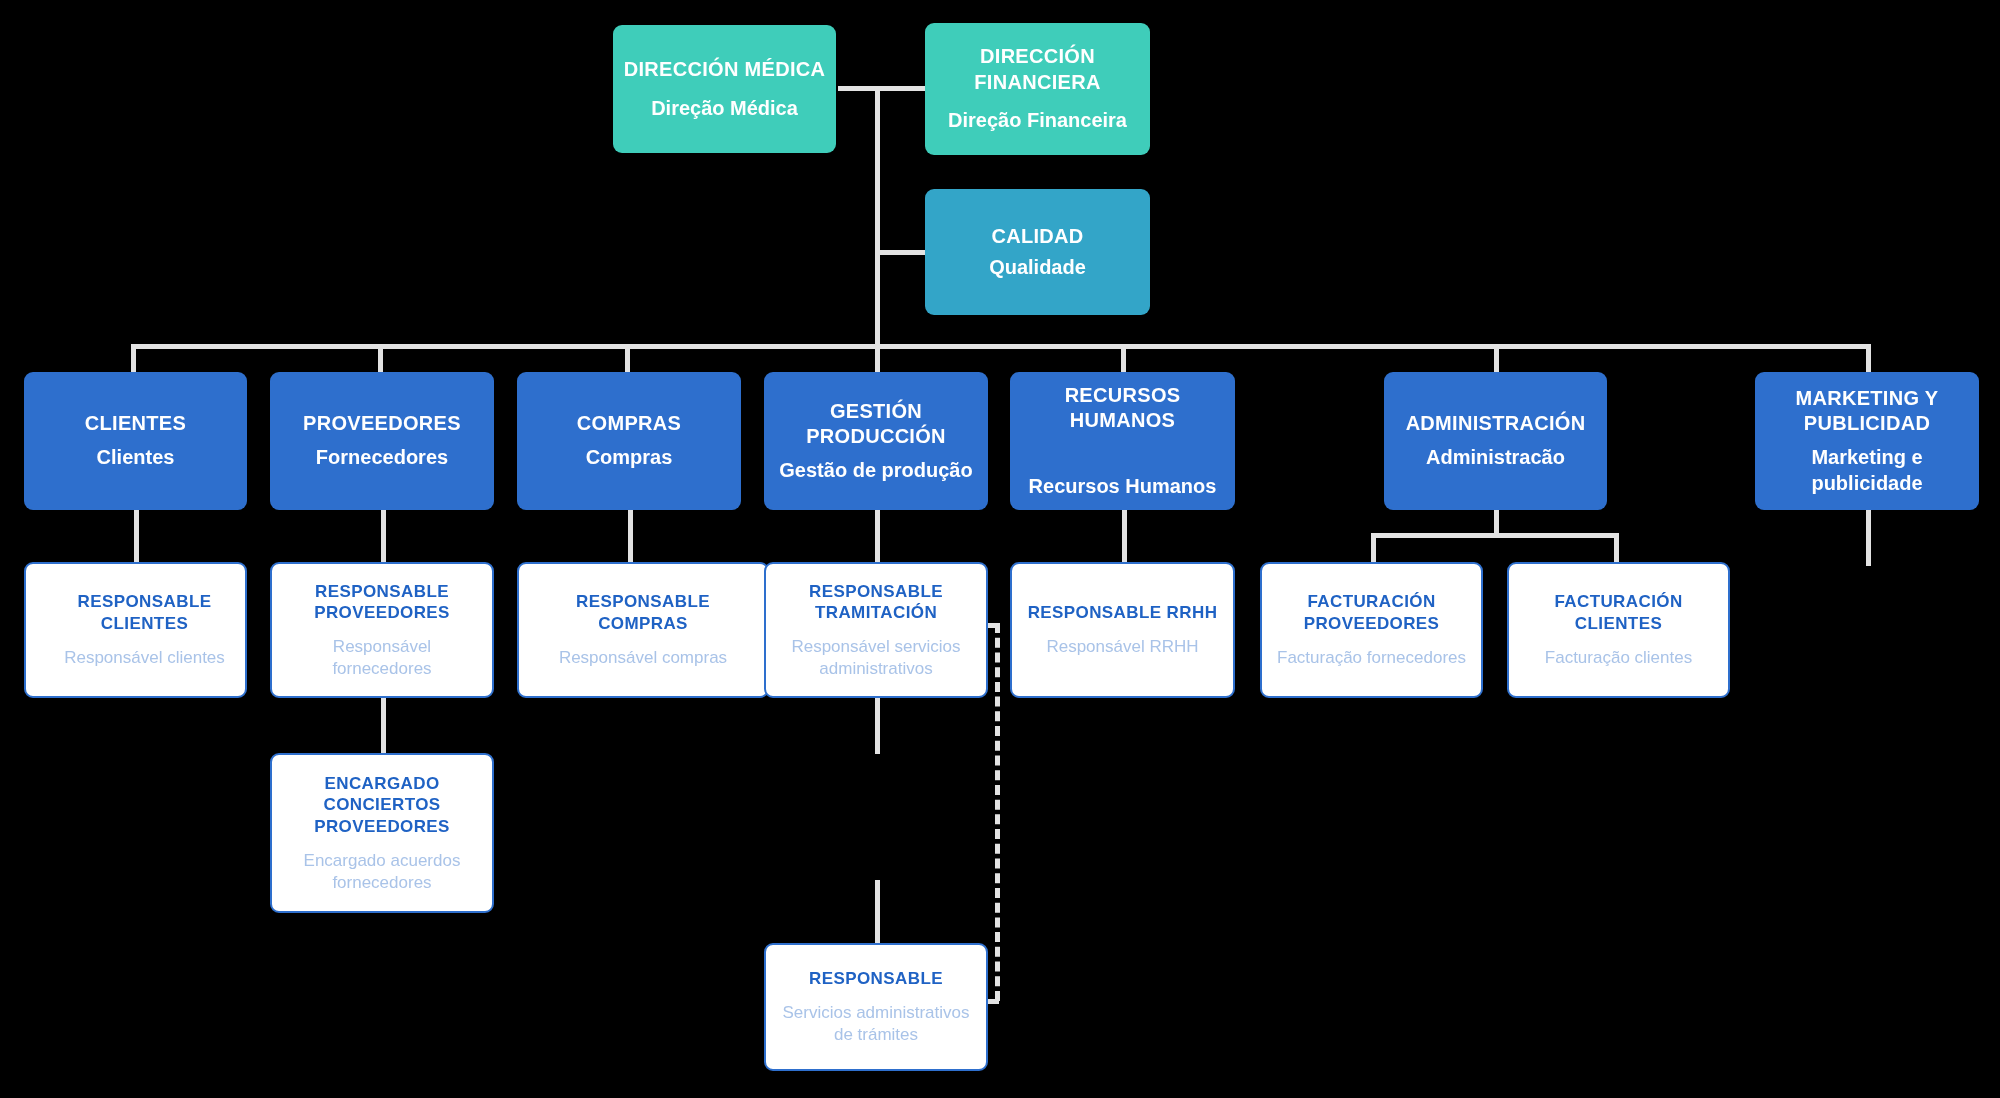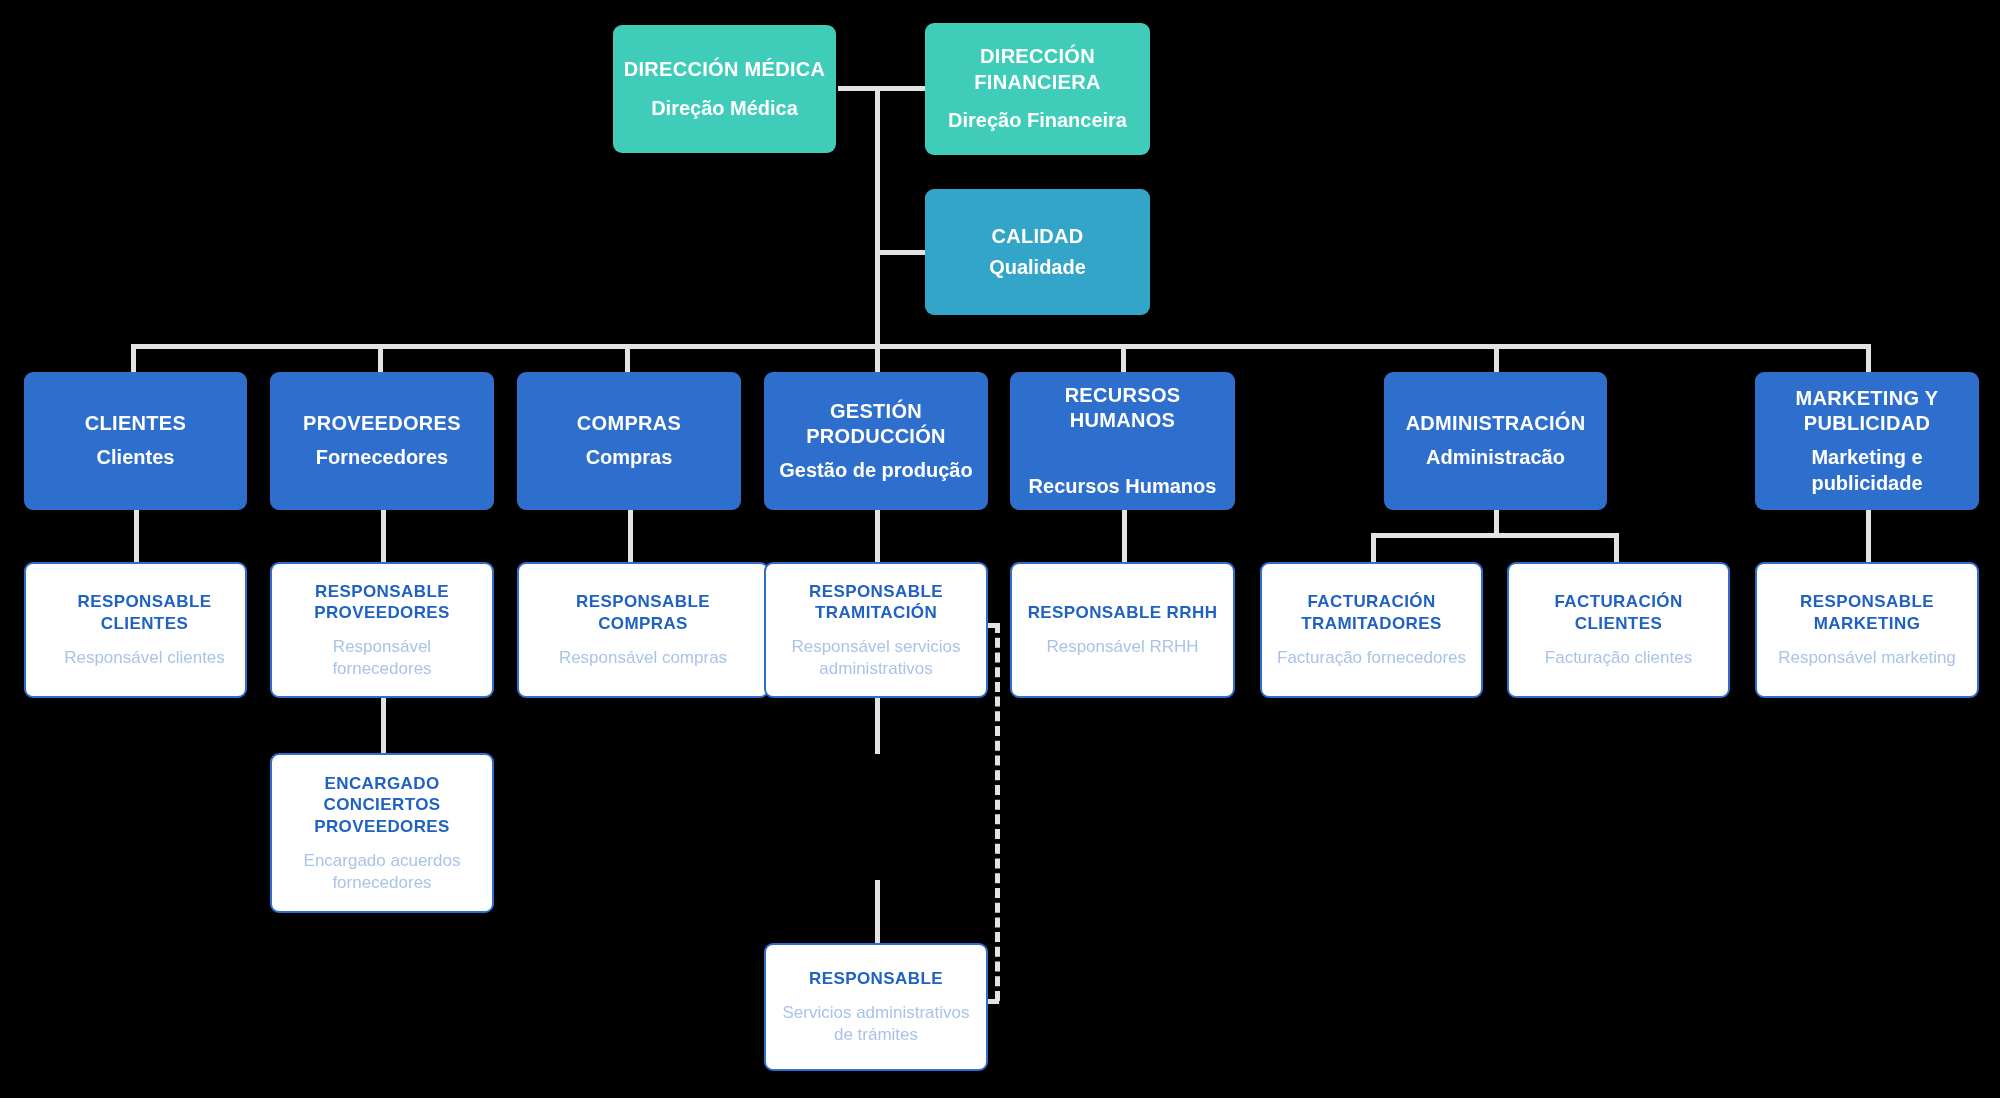--- a/index.html
+++ b/index.html
@@ -225,33 +225,29 @@
     <div class="title-es">RESPONSABLE TRAMITACIÓN</div>
     <div class="title-pt">Responsável servicios administrativos</div>
   </div>
 
   <div class="node level-role" style="left:1010px; top:562px; width:225px; height:136px;">
     <div class="title-es">RESPONSABLE RRHH</div>
     <div class="title-pt">Responsável RRHH</div>
   </div>
 
   <div class="node level-role" style="left:1260px; top:562px; width:223px; height:136px;">
-    <div class="title-es">FACTURACIÓN TRAMITADORES</div>
+    <div class="title-es">FACTURACIÓN PROVEEDORES</div>
     <div class="title-pt">Facturação fornecedores</div>
   </div>
 
   <div class="node level-role" style="left:1507px; top:562px; width:223px; height:136px;">
     <div class="title-es">FACTURACIÓN CLIENTES</div>
     <div class="title-pt">Facturação clientes</div>
   </div>
 
-  <div class="node level-role" style="left:1755px; top:562px; width:224px; height:136px;">
-    <div class="title-es">RESPONSABLE MARKETING</div>
-    <div class="title-pt">Responsável marketing</div>
-  </div>
 
   <div class="node level-role" style="left:270px; top:753px; width:224px; height:160px;">
     <div class="title-es">ENCARGADO CONCIERTOS PROVEEDORES</div>
     <div class="title-pt">Encargado acuerdos fornecedores</div>
   </div>
 
 
   <div class="node level-role" style="left:764px; top:943px; width:224px; height:128px;">
     <div class="title-es">RESPONSABLE</div>
     <div class="title-pt">Servicios administrativos de trámites</div>

